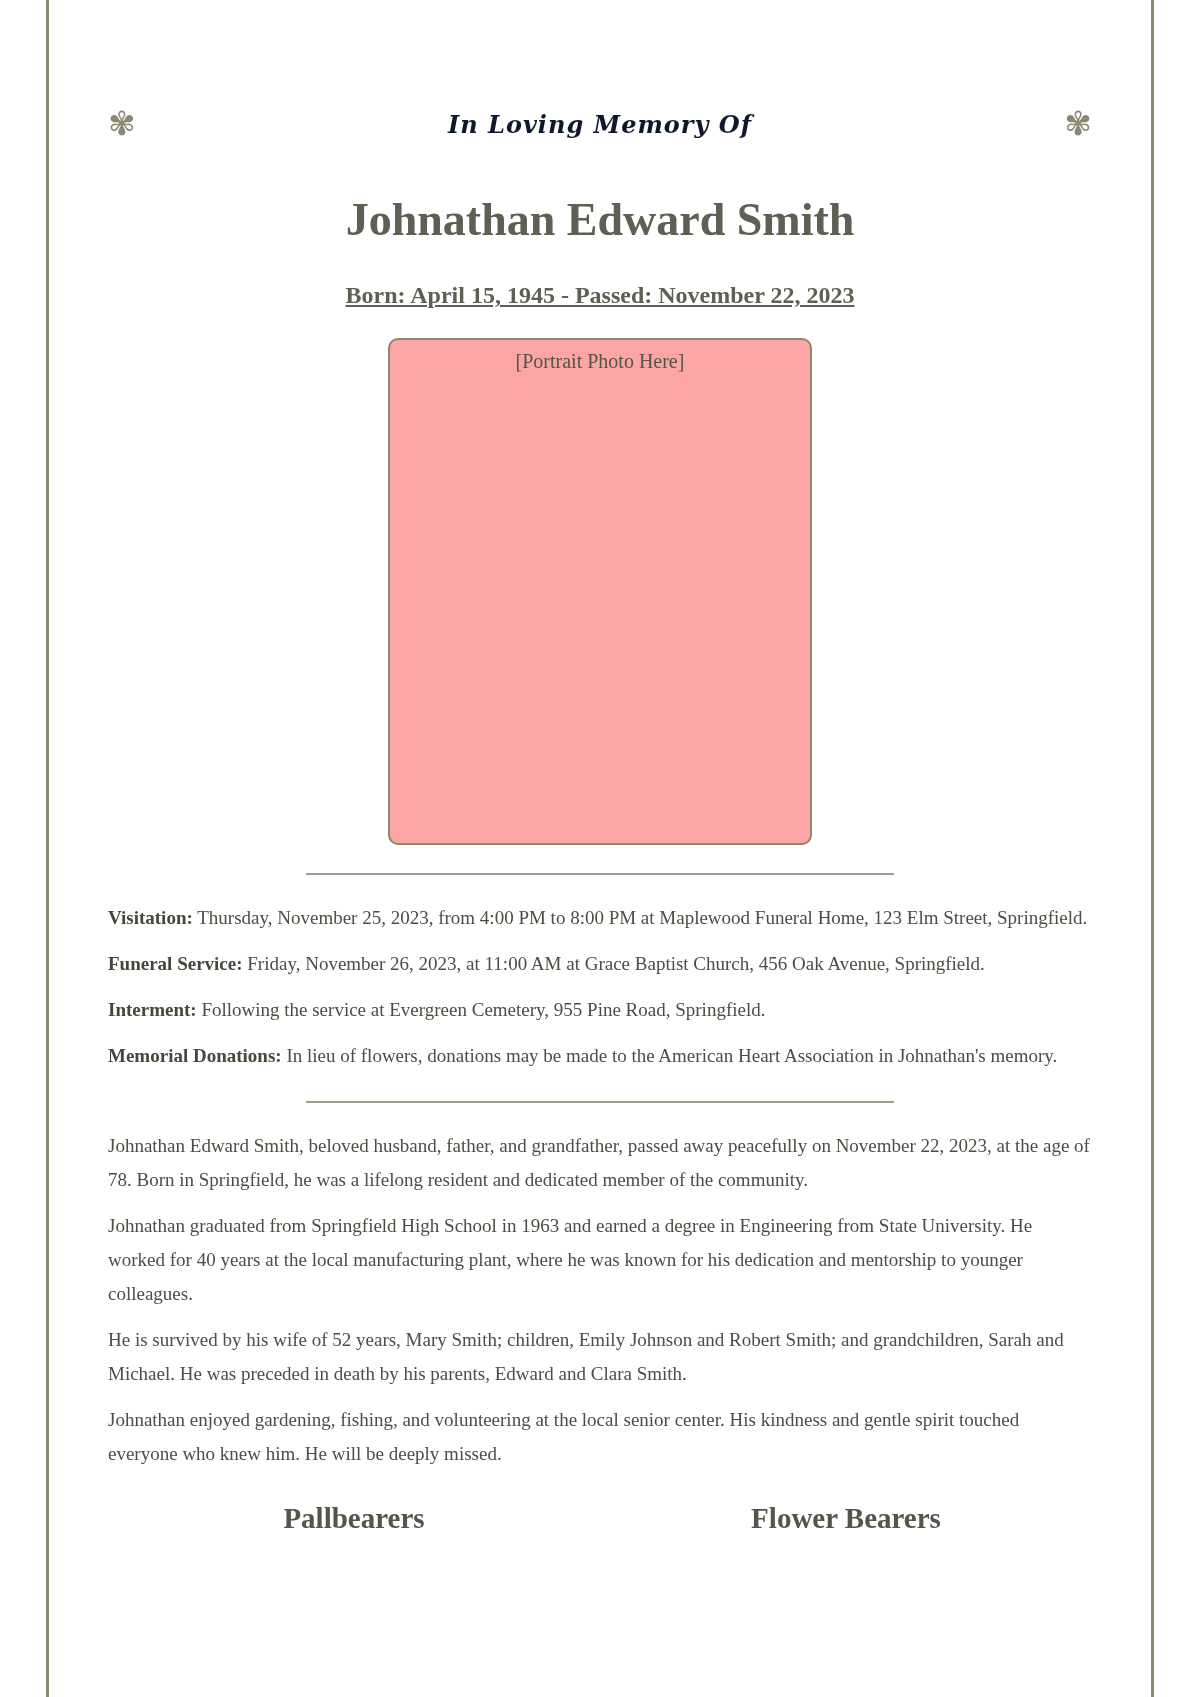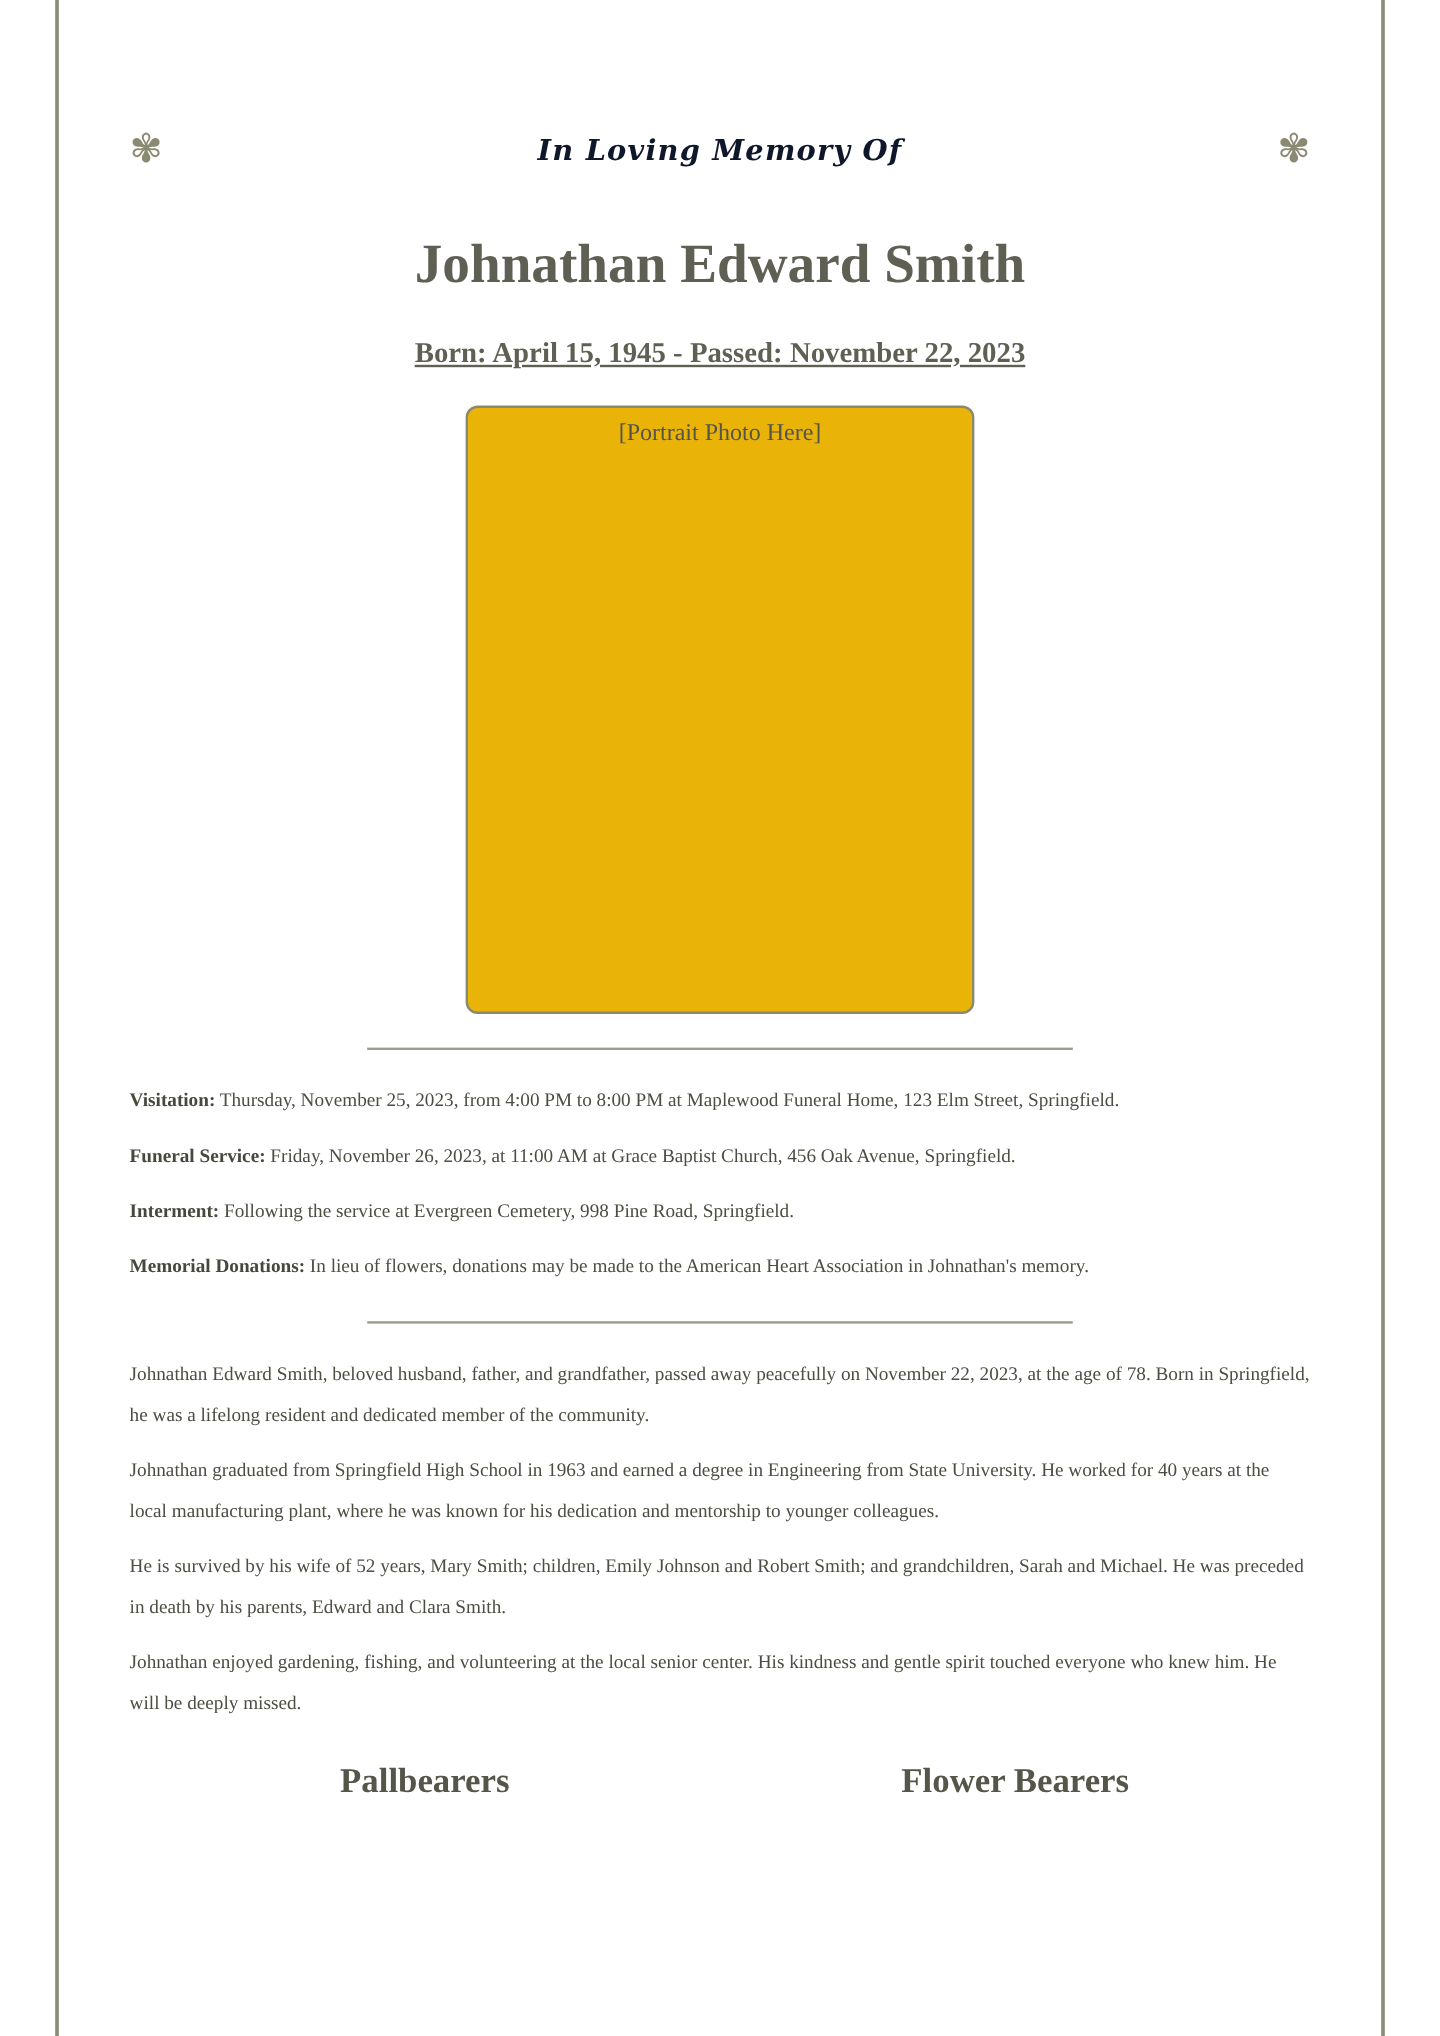--- a/index.html
+++ b/index.html
@@ -59,21 +59,21 @@
     line-height: 36px;
     font-weight: bold;
     color: #5f5f54;
     text-decoration: underline;
   }
   .photo-placeholder {
     box-sizing: border-box;
     width: 424px;
     height: 507px;
     margin: 25px auto 0 auto;
-    background: #eab308;
+    background: #fca5a5;
     border: 2px solid #8a8a70;
     border-radius: 10px;
     text-align: center;
     padding-top: 10px;
   }
   .photo-label {
     font-size: 20px;
     color: #54544a;
   }
   hr.section-divider {
@@ -85,21 +85,21 @@
   h2.section-heading {
     margin: 0 0 24px 0;
     text-align: center;
     font-size: 40px;
     line-height: 48px;
     font-weight: bold;
     color: #55554a;
   }
   .body-text p {
     margin: 0 0 12px 0;
-    font-size: 16px;
+    font-size: 19px;
     line-height: 34px;
     color: #4d4d43;
   }
   .body-text p strong {
     color: #47473d;
   }
   .bearers-row {
     display: flex;
     margin-top: 28px;
   }
@@ -133,21 +133,21 @@
   <div class="photo-placeholder">
     <span class="photo-label">[Portrait Photo Here]</span>
   </div>
 
   <hr class="section-divider">
 
 
   <div class="body-text">
     <p><strong>Visitation:</strong><span> Thursday, November 25, 2023, from 4:00 PM to 8:00 PM at Maplewood Funeral Home, 123 Elm Street, Springfield.</span></p>
     <p><strong>Funeral Service:</strong><span> Friday, November 26, 2023, at 11:00 AM at Grace Baptist Church, 456 Oak Avenue, Springfield.</span></p>
-    <p><strong>Interment:</strong><span> Following the service at Evergreen Cemetery, 998 Pine Road, Springfield.</span></p>
+    <p><strong>Interment:</strong><span> Following the service at Evergreen Cemetery, 955 Pine Road, Springfield.</span></p>
     <p><strong>Memorial Donations:</strong><span> In lieu of flowers, donations may be made to the American Heart Association in Johnathan's memory.</span></p>
   </div>
 
   <hr class="section-divider">
 
 
   <div class="body-text">
     <p>Johnathan Edward Smith, beloved husband, father, and grandfather, passed away peacefully on November 22, 2023, at the age of 78. Born in Springfield, he was a lifelong resident and dedicated member of the community.</p>
     <p>Johnathan graduated from Springfield High School in 1963 and earned a degree in Engineering from State University. He worked for 40 years at the local manufacturing plant, where he was known for his dedication and mentorship to younger colleagues.</p>
     <p>He is survived by his wife of 52 years, Mary Smith; children, Emily Johnson and Robert Smith; and grandchildren, Sarah and Michael. He was preceded in death by his parents, Edward and Clara Smith.</p>

